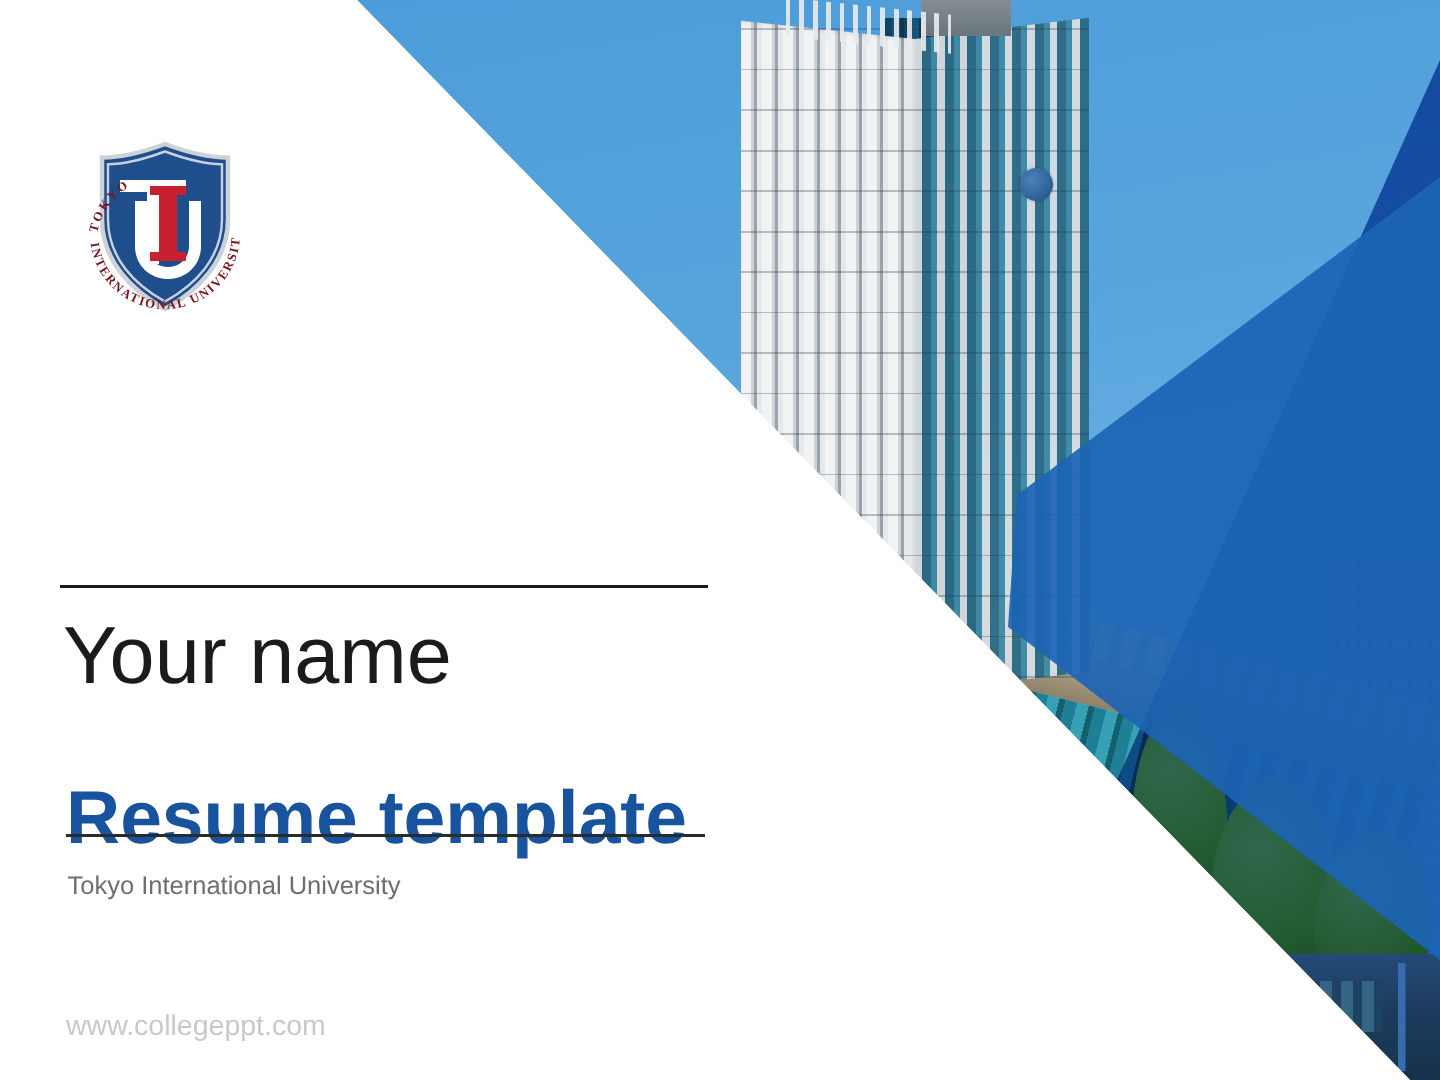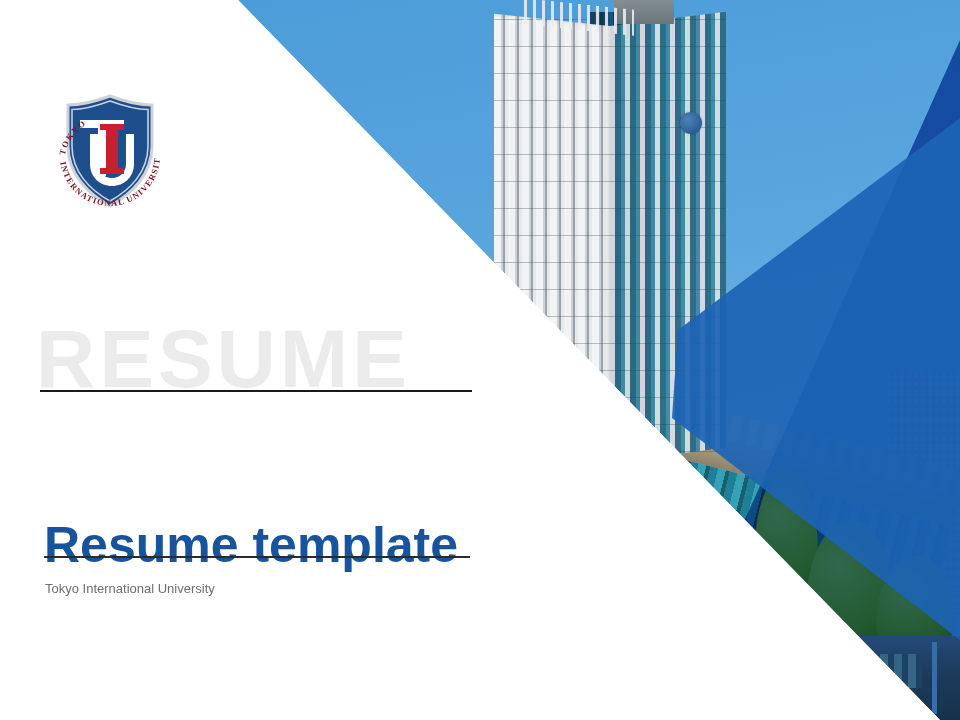--- a/index.html
+++ b/index.html
@@ -303,21 +303,21 @@
     left: 44px;
     top: 556px;
     width: 426px;
     height: 2px;
     background: #2b2b2b;
   }
   .org-line {
     position: absolute;
     left: 45px;
     top: 581px;
-    font-size: 13px;
+    font-size: 17px;
     color: #6e6e6e;
     white-space: nowrap;
     text-align: right;
   }
   .site-line {
     position: absolute;
     left: 44px;
     top: 674px;
     font-size: 19px;
     color: #c9c9c9;
@@ -391,19 +391,20 @@
 
       <text font-family="'Liberation Serif', serif" font-size="8.5" font-weight="bold" fill="#7a1420" letter-spacing="1.6">
         <textPath href="#arcTop" startOffset="6%">TOKYO</textPath>
       </text>
       <text font-family="'Liberation Serif', serif" font-size="8.5" font-weight="bold" fill="#7a1420" letter-spacing="1.2">
         <textPath href="#arcBot" startOffset="4%">INTERNATIONAL UNIVERSITY</textPath>
       </text>
     </svg>
   </div>
 
-  <div class="watermark">RESUME</div>
   <div class="rule-top"></div>
+  <div class="name-line">Your name</div>
   <div class="title-line">Resume template</div>
   <div class="rule-bottom"></div>
   <div class="org-line">Tokyo International University</div>
+  <div class="site-line">www.collegeppt.com</div>
 
 </div>
 
 </body></html>

